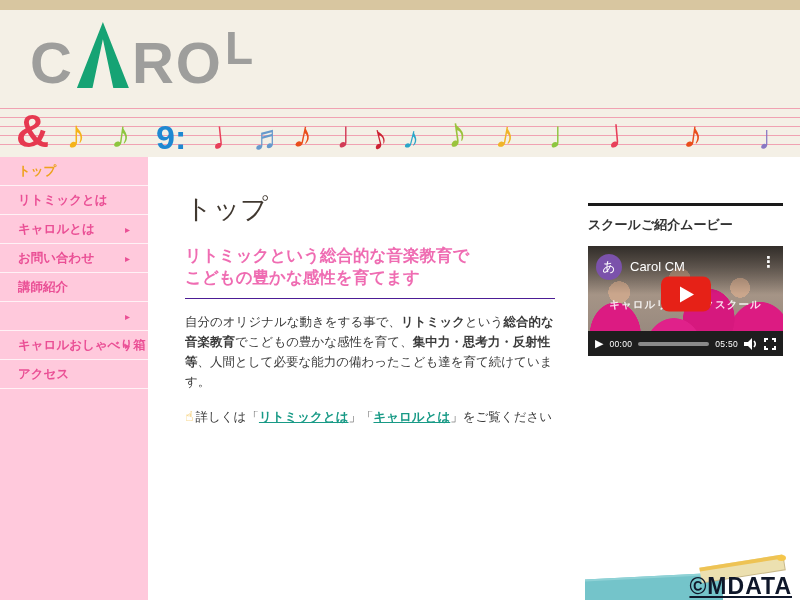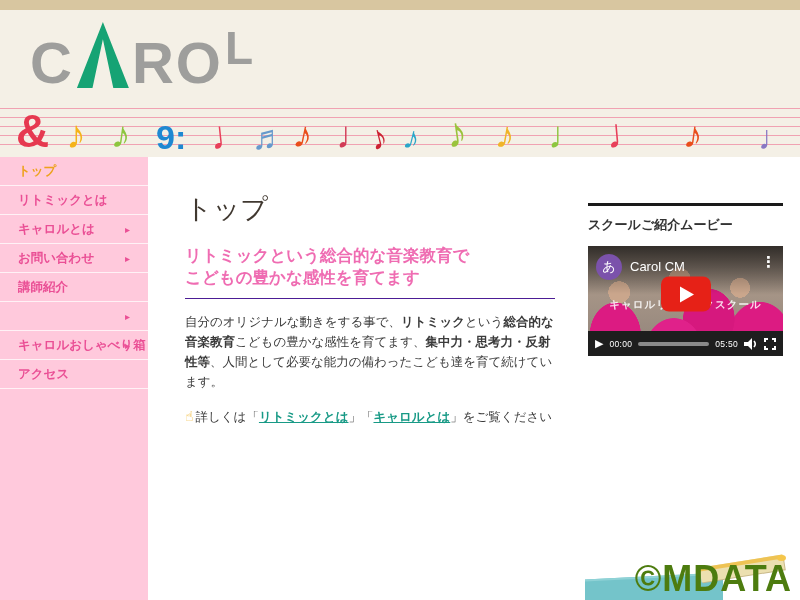--- a/index.html
+++ b/index.html
@@ -75,22 +75,22 @@
   .ctrl-track { flex:1; height:4px; background:#8a8a8a; border-radius:2px; cursor:pointer; }
   .ctrl-icon { display:flex; align-items:center; cursor:pointer; }
 
   
   .map-frag { position:absolute; right:0; bottom:0; width:215px; height:65px; }
   .map-roof { position:absolute; left:0; bottom:-6px; width:138px; height:30px; background:#74c4ca;
               transform:skewY(-3deg); border-top:2px solid #8fd2d6; }
   .map-bldg { position:absolute; right:16px; top:26px; width:84px; height:15px; background:#ece0b0;
               border-top:4px solid #eec354; transform:rotate(-9deg); box-shadow:1px 1px 0 #c9b98a; }
   .map-dot { position:absolute; right:14px; top:20px; width:9px; height:6px; background:#f5c64b; border-radius:50%; }
-  .watermark { position:absolute; right:8px; bottom:0; font-size:36px; font-weight:700;
-               color:#4d7c0f; letter-spacing:1px; }
+  .watermark { position:absolute; right:8px; bottom:0; font-size:23px; font-weight:700;
+               color:#0f172a; letter-spacing:1px;text-decoration:underline; }
 </style>
 </head>
 <body>
 
 <div class="page">
 
   <div class="top-strip"></div>
 
   <div class="header">
     <div class="logo">
@@ -159,21 +159,21 @@
   <div class="content">
 
     <div class="main-col">
       <h1 class="page-title">トップ</h1>
 
       <div class="headline">
         <div>リトミックという総合的な音楽教育で</div>
         <div>こどもの豊かな感性を育てます</div>
       </div>
 
-      <p class="para"><span>自分のオリジナルな動きをする事で、</span><b>リトミック</b><span>という</span><b>総合的な音楽教育</b><span>こどもの豊かな感性を育てます、</span><b>集中力・思考力・反射性等</b><span>、人間として必要な能力の備わったこども達を育て続けています。</span></p>
+      <p class="para"><span>自分のオリジナルな動きをする事で、</span><b>リトミック</b><span>という</span><b>総合的な音楽教育</b><span>でこどもの豊かな感性を育て、</span><b>集中力・思考力・反射性等</b><span>、人間として必要な能力の備わったこども達を育て続けています。</span></p>
 
 
 
       <p class="more-line"><span class="pointer">☝</span><span><span>詳しくは「</span><a class="tlink">リトミックとは</a><span>」「</span><a class="tlink">キャロルとは</a><span>」をご覧ください</span></span></p>
 
     </div>
 
     <div class="aside-col">
       <div class="aside-rule"></div>
       <div class="movie-heading">スクールご紹介ムービー</div>

